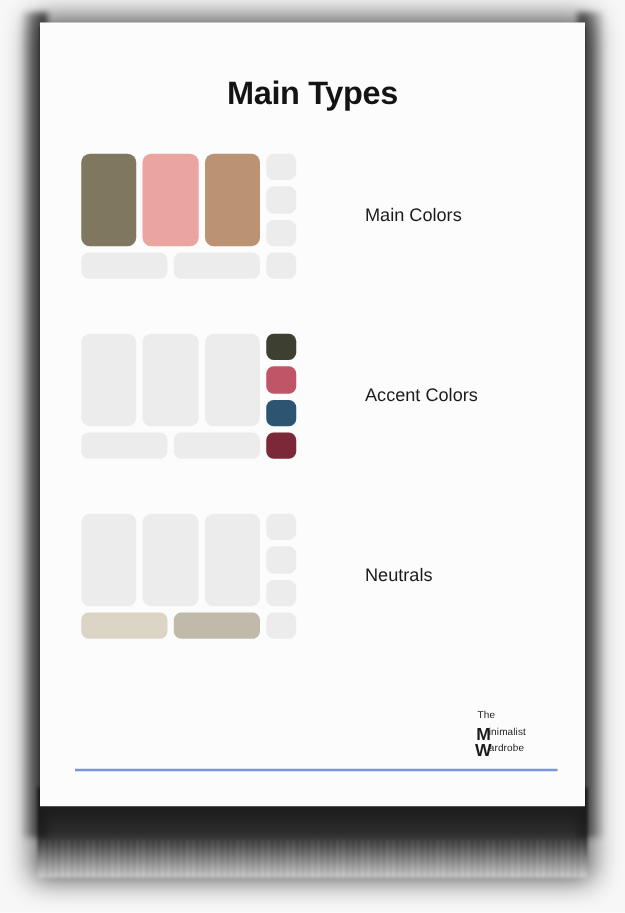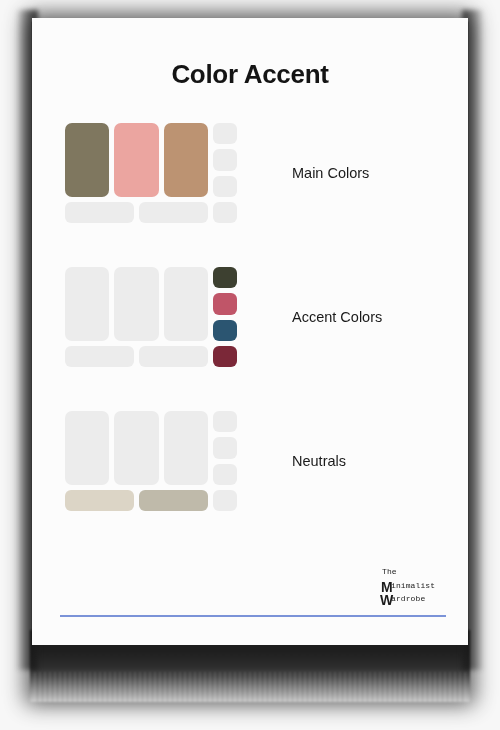--- a/index.html
+++ b/index.html
@@ -160,21 +160,20 @@
     text-align: left;
     height: 42px;
   }
   .logo-line {
     font-size: 8px;
     color: #1c1c1c;
     line-height: 13.5px;
     letter-spacing: 0.1px;
     position: relative;
     z-index: 2;
-    font-family: Liberation Mono, monospace;
   }
   .logo-mono {
     position: absolute;
     font-size: 14px;
     font-weight: 600;
     color: #1c1c1c;
     z-index: 1;
     line-height: 1;
   }
   .mono-m { left: -1px; top: 14.5px; }
@@ -191,21 +190,21 @@
 
 <div class="stack-shadow"></div>
 <div class="stack-layer stack-l1"></div>
 <div class="stack-layer stack-l2"></div>
 <div class="bottom-fan"></div>
 <div class="ragged-left"></div>
 <div class="ragged-right"></div>
 
 <div class="page">
 
-  <h1 class="page-title">Color Accent</h1>
+  <h1 class="page-title">Main Types</h1>
 
   <div class="rows">
       <div class="palette-row">
         <div class="swatch-grid">
           <div class="grid-top">
             <div class="wide-col">
               <div class="cell cell-wide" style="background: rgb(127, 119, 95);"></div>
               <div class="cell cell-wide" style="background: rgb(235, 165, 160);"></div>
               <div class="cell cell-wide" style="background: rgb(188, 147, 114);"></div>
             </div>

